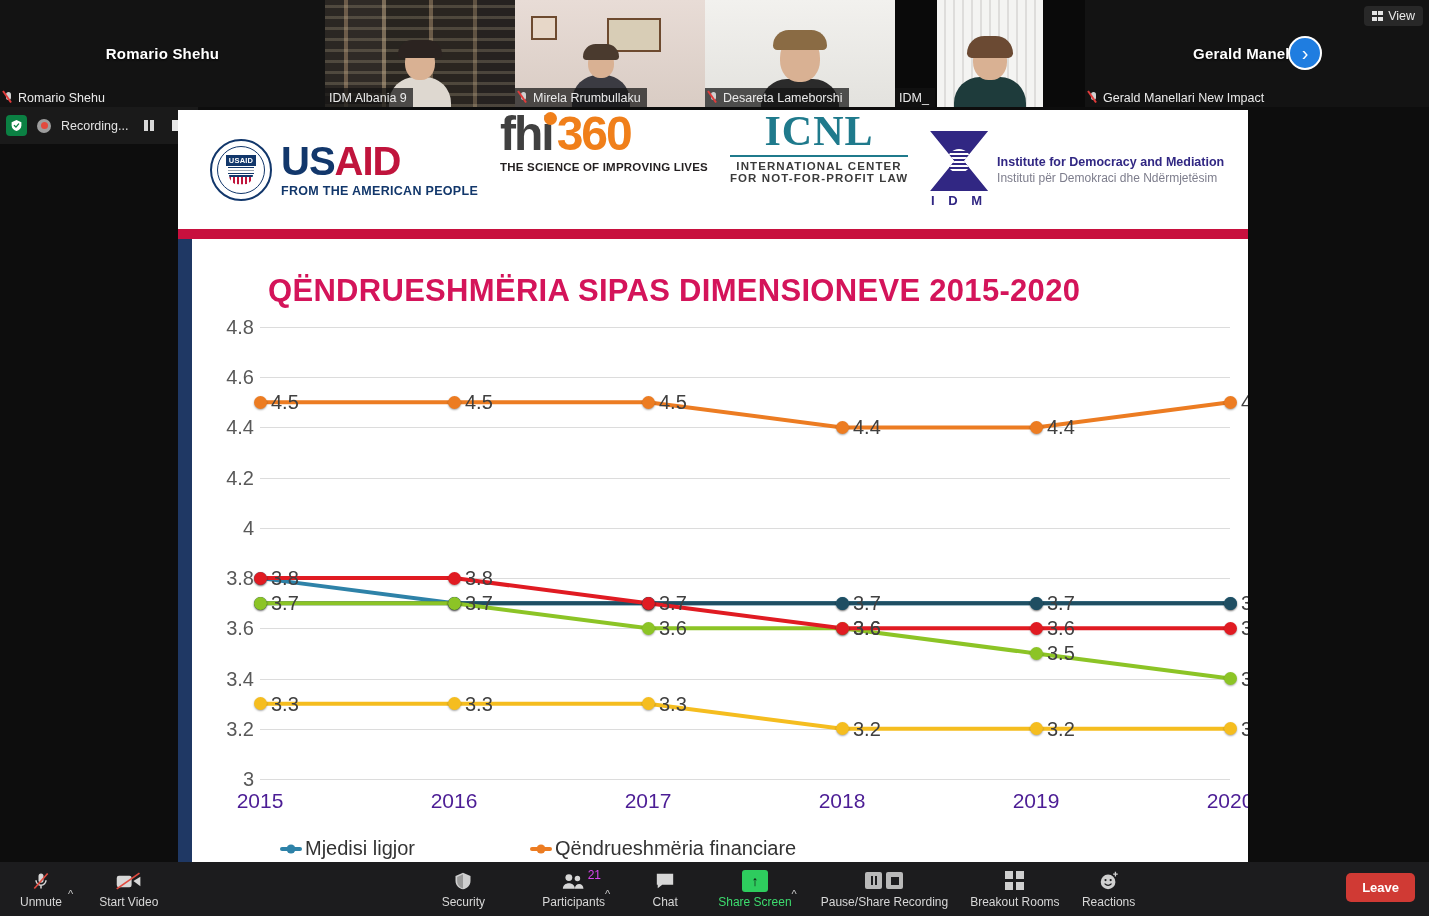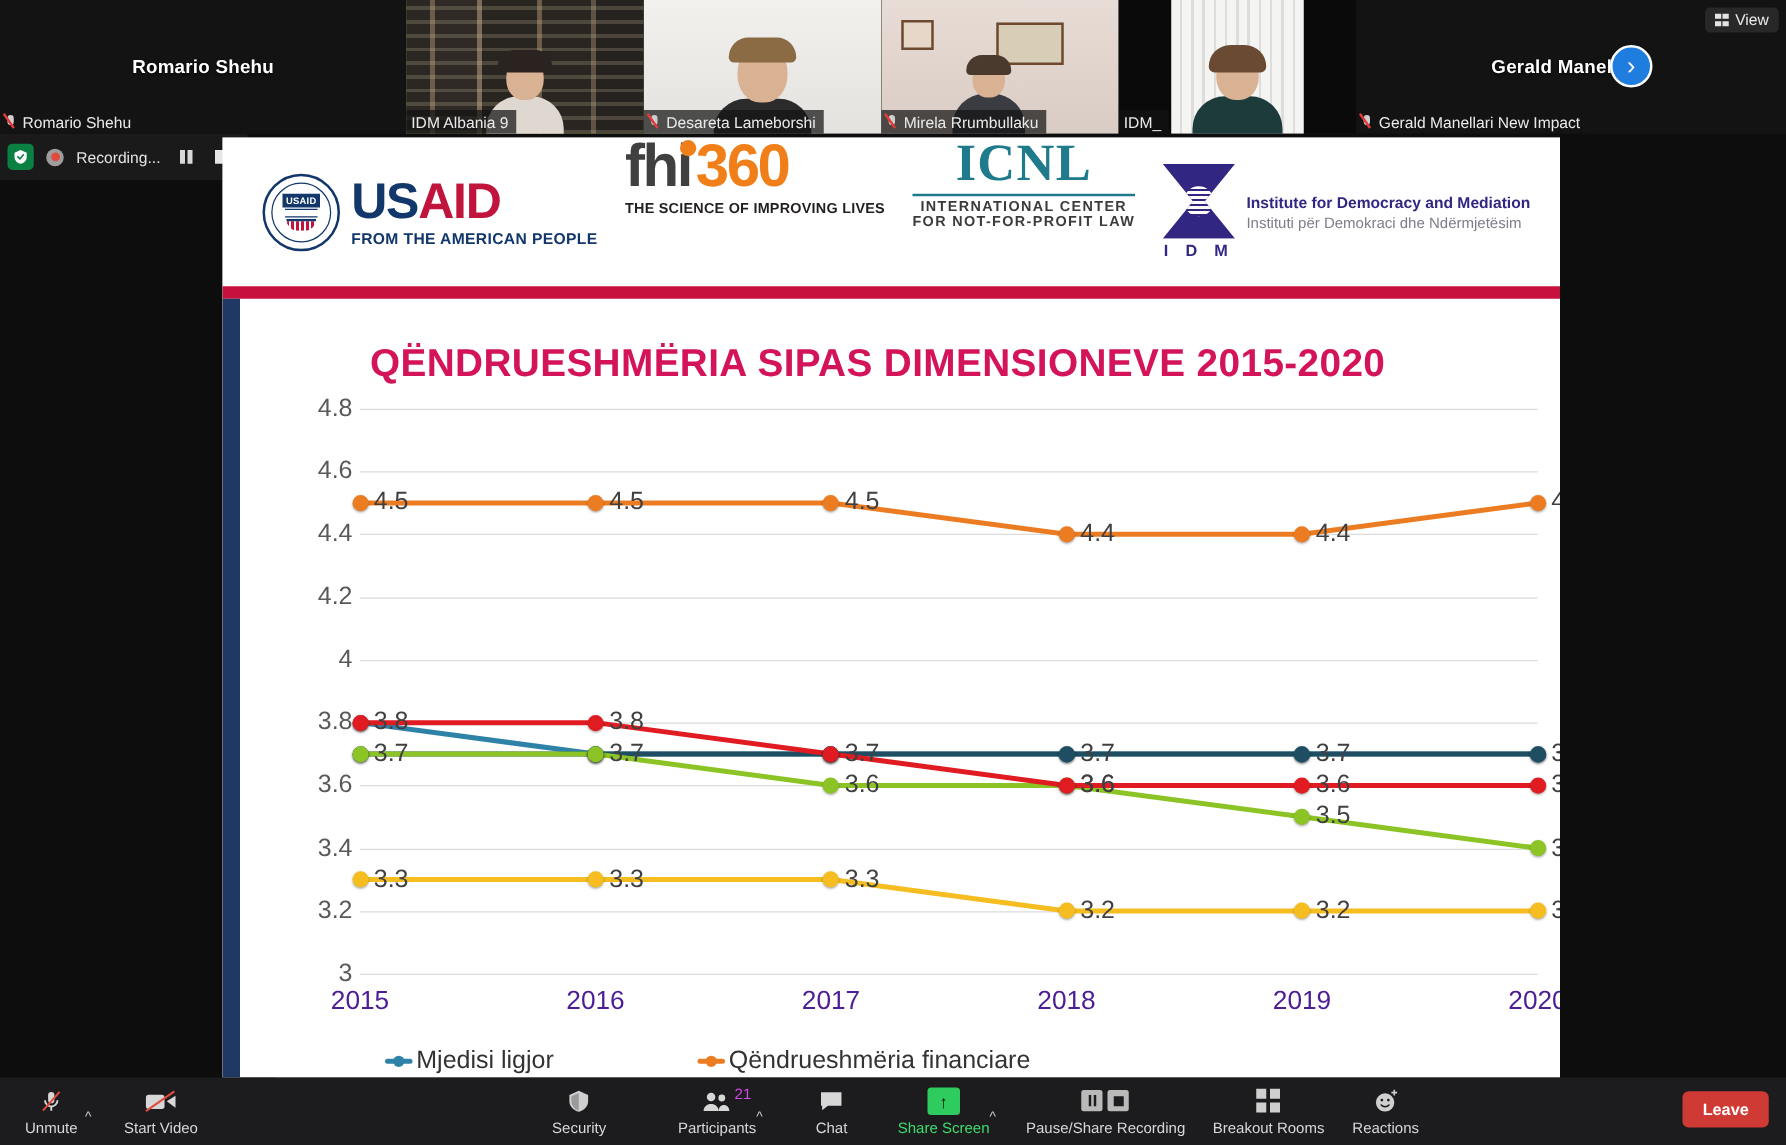--- a/index.html
+++ b/index.html
@@ -151,21 +151,21 @@
   .idm-bow::after {
     content:""; position:absolute; left:50%; top:50%; transform:translate(-50%,-50%);
     width:24px; height:24px; border-radius:50%;
     background: repeating-linear-gradient(0deg,#312783 0 2px,#fff 2px 4px);
   }
   .idm-letters { font-size:13px; font-weight:800; color:#312783; letter-spacing:5px; margin-top:2px;}
   .idm-text .l1 { font-size:12.5px; font-weight:800; color:#312783; }
   .idm-text .l2 { font-size:12px; color:#7d7d8c; margin-top:2px;}
 
   
-  .chart-wrap { position:absolute; left:14px; right:0; top:139px; bottom:0; background:#fff;margin-left:28px; }
+  .chart-wrap { position:absolute; left:14px; right:0; top:139px; bottom:0; background:#fff; }
   .chart-title {
     color:#d4145a; font-size: 31px; font-weight: 800; letter-spacing:.3px;
     padding: 24px 0 0 76px; font-family:"Liberation Sans", sans-serif;
   }
   .plot { position:absolute; left:0; right:0; top:78px; height: 452px; }
   .ylabels { position:absolute; left:0; top:0; width:62px; height:100%; }
   .ylabel { position:absolute; right:0; transform:translateY(-50%); font-size:20px; color:#595959; }
   .gridarea { position:absolute; left:68px; right:18px; top:0; bottom:0; }
   .gridline { position:absolute; left:0; right:0; height:1px; background:#dcdcdc; }
   .xlabels { position:absolute; left:68px; right:18px; top: 540px; height:30px; }
@@ -228,48 +228,48 @@
             <div class="hairfront"></div>
           </div>
         <div class="body" style="background:#ded8d0;"></div>
       </div>
       <div class="tile-label">
         <span>IDM Albania 9</span>
       </div>
     </div>
 
     <div class="tile" style="width:190px;">
-      <div class="cam cam-wall-white"></div>
-      <div class="person" style="bottom:-6px;">
-        <div style="position:relative;">
-            <div class="head" style="width:40px;height:48px;"></div>
-            <div class="hairfront" style="width:54px;height:20px;background:#8a6b44;"></div>
-          </div>
-        <div class="body" style="background:#2b2b2b;width:78px;"></div>
-      </div>
-      <div class="tile-label">
-        <span class="mic-off"></span>
-        <span>Desareta Lameborshi</span>
-      </div>
-    </div>
-
-    <div class="tile" style="width:190px;">
       <div class="cam cam-wall-pink"></div>
       <div class="picture-frame" style="left:16px;top:16px;width:26px;height:24px;background:#e7d7c8;"></div>
       <div class="picture-frame" style="left:92px;top:18px;width:54px;height:34px;background:#d8cdb6;"></div>
       <div class="person" style="bottom:-8px;left:45%;">
         <div style="position:relative;">
             <div class="head" style="width:26px;height:30px;"></div>
             <div class="hairfront" style="width:36px;height:16px;background:#4a3a2e;"></div>
           </div>
         <div class="body" style="background:#3b3b42;width:58px;height:40px;"></div>
       </div>
       <div class="tile-label">
         <span class="mic-off"></span>
         <span>Mirela Rrumbullaku</span>
+      </div>
+    </div>
+
+    <div class="tile" style="width:190px;">
+      <div class="cam cam-wall-white"></div>
+      <div class="person" style="bottom:-6px;">
+        <div style="position:relative;">
+            <div class="head" style="width:40px;height:48px;"></div>
+            <div class="hairfront" style="width:54px;height:20px;background:#8a6b44;"></div>
+          </div>
+        <div class="body" style="background:#2b2b2b;width:78px;"></div>
+      </div>
+      <div class="tile-label">
+        <span class="mic-off"></span>
+        <span>Desareta Lameborshi</span>
       </div>
     </div>
 
     <div class="tile" style="width:190px;">
       <div class="sidebars"></div>
       <div class="cam cam-blinds" style="left:22%;right:22%;"></div>
       <div class="person" style="bottom:-6px;">
         <div style="position:relative;">
             <div class="head" style="width:34px;height:40px;"></div>
             <div class="hairfront" style="width:46px;height:22px;background:#6b4a33;"></div>

